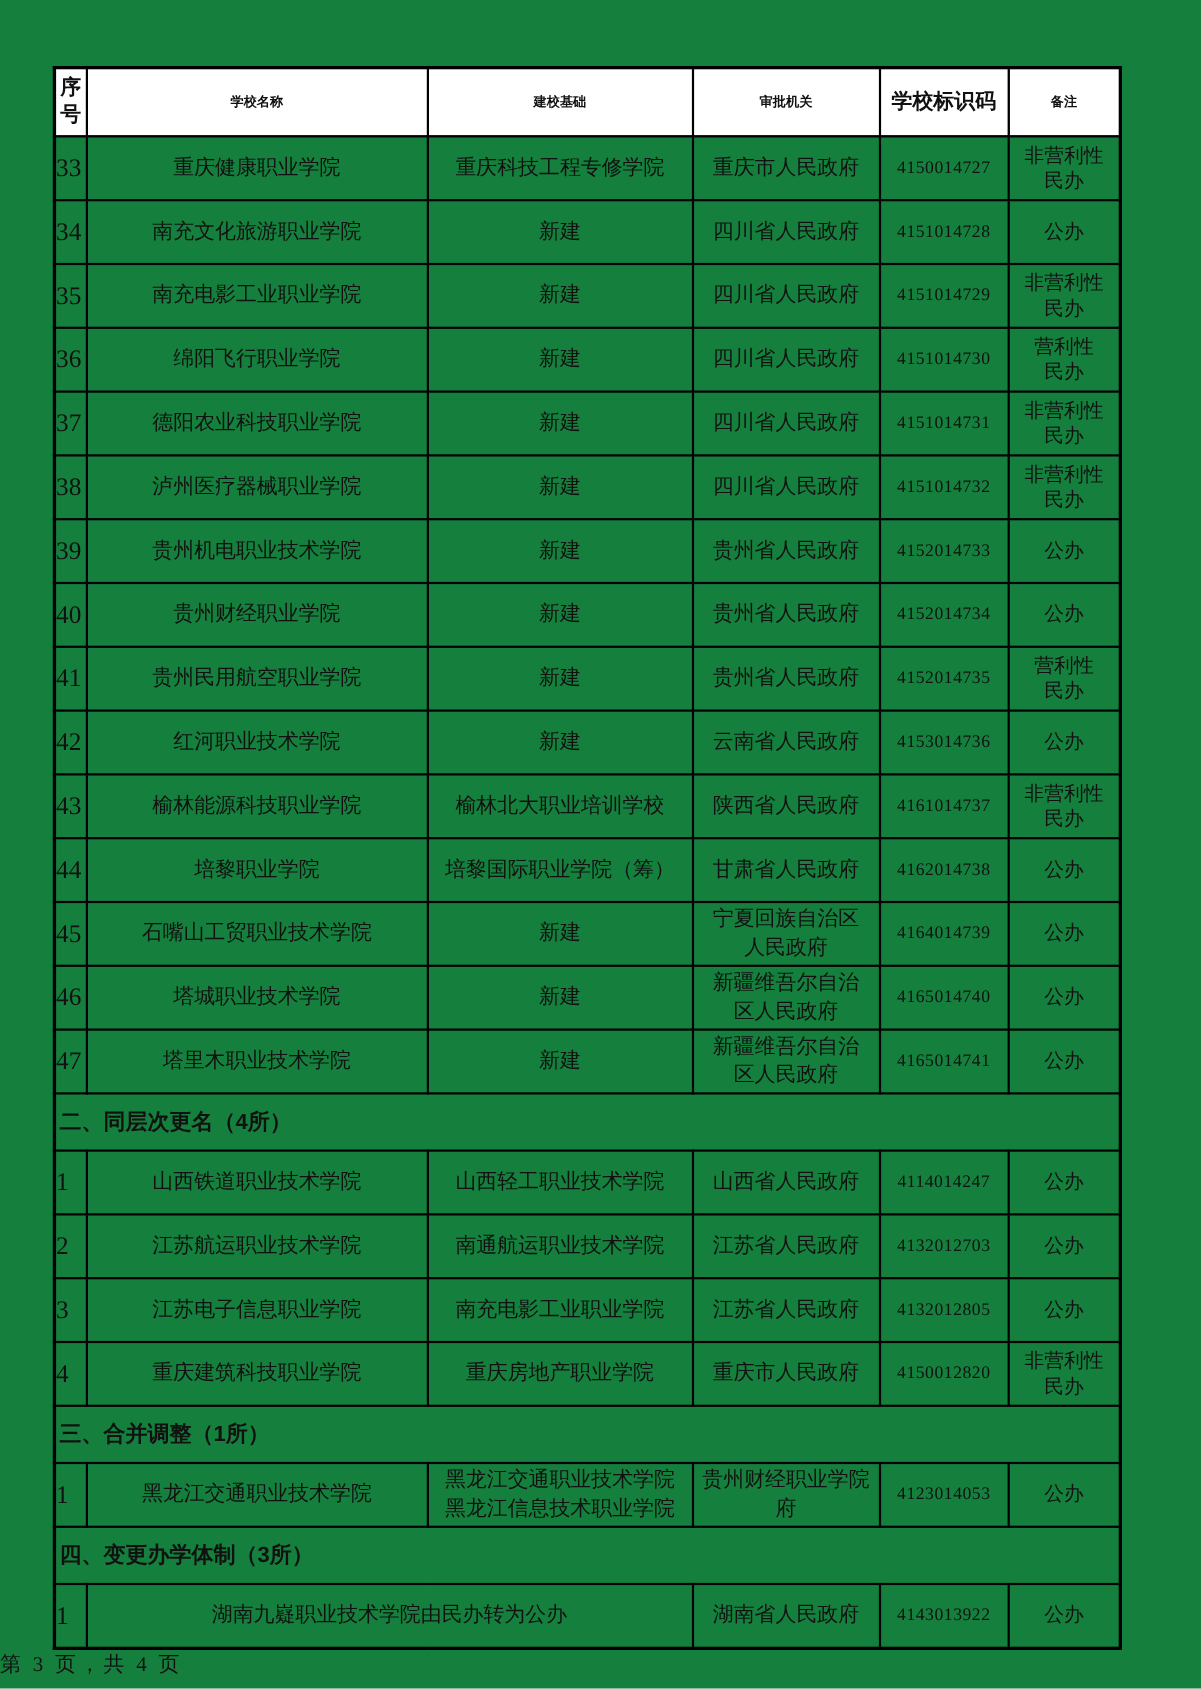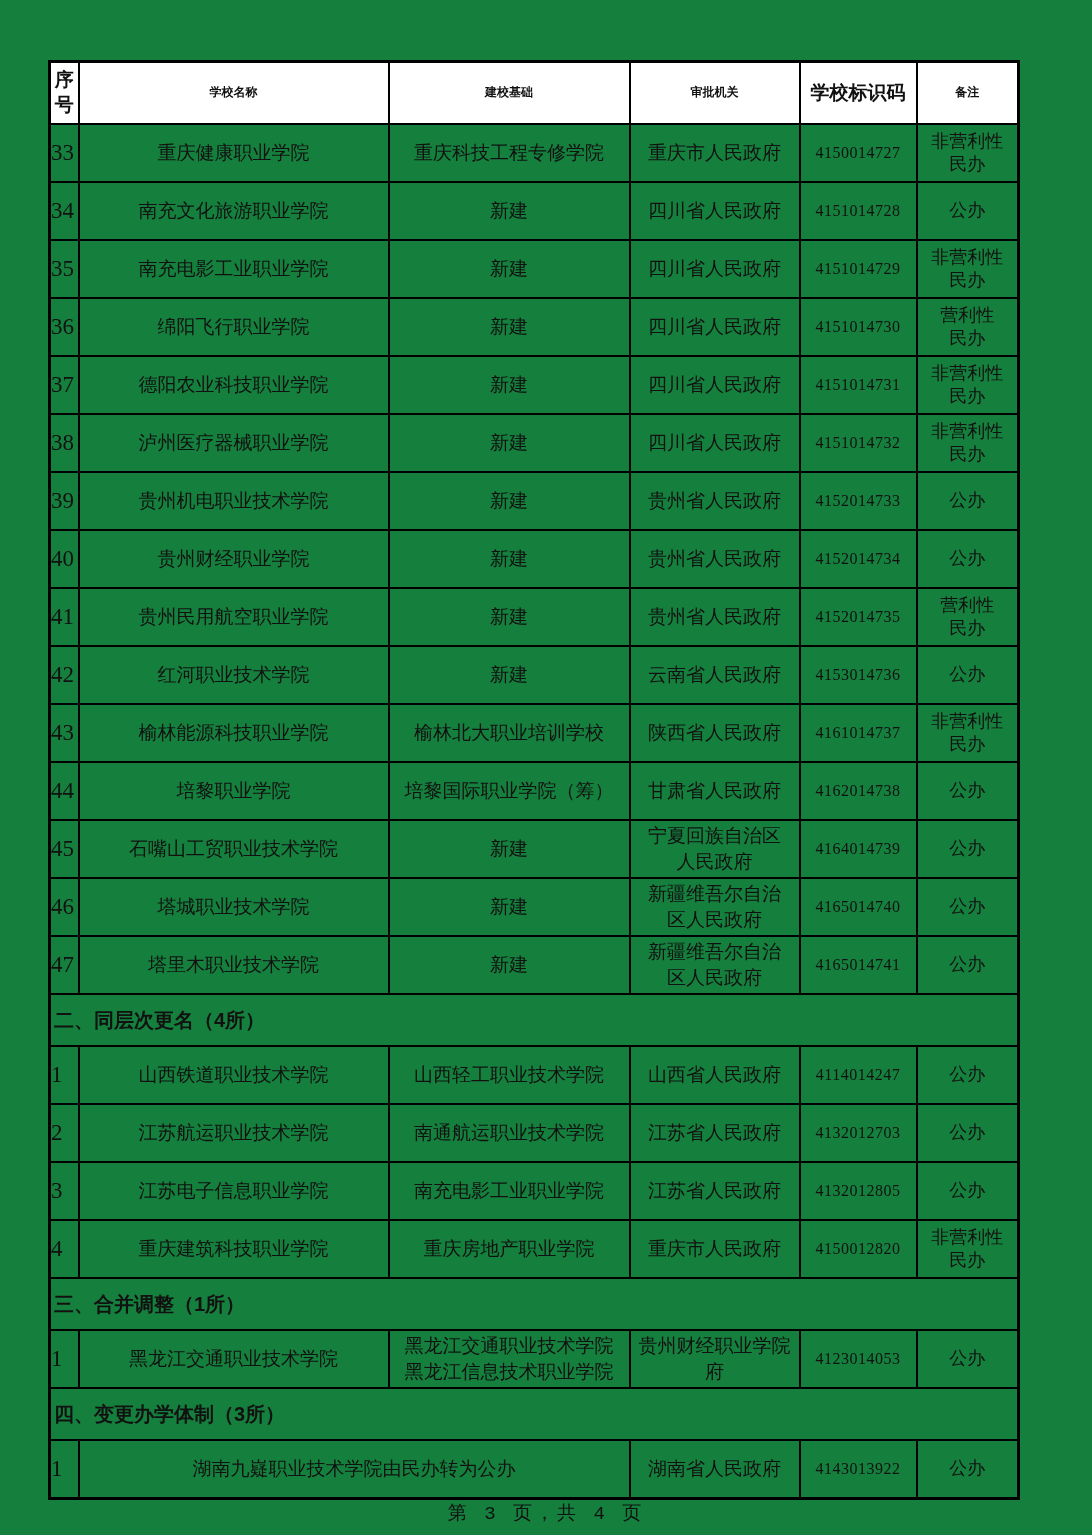--- a/index.html
+++ b/index.html
@@ -71,22 +71,22 @@
     text-align: left;
     padding-left: 3px;
     height: 48px;
     white-space: normal;
   }
   .page-footer {
     position: absolute;
     left: 0;
     width: 100%;
     top: 1500px;
-    text-align: center;
-    font-family: Liberation Mono, monospace;
+    text-align: left;
+    font-family: Liberation Serif, serif;
     font-size: 19px;
     letter-spacing: 3px;
     color: #111;
   }
 </style>
 </head>
 <body>
 
 <div class="page">
 

